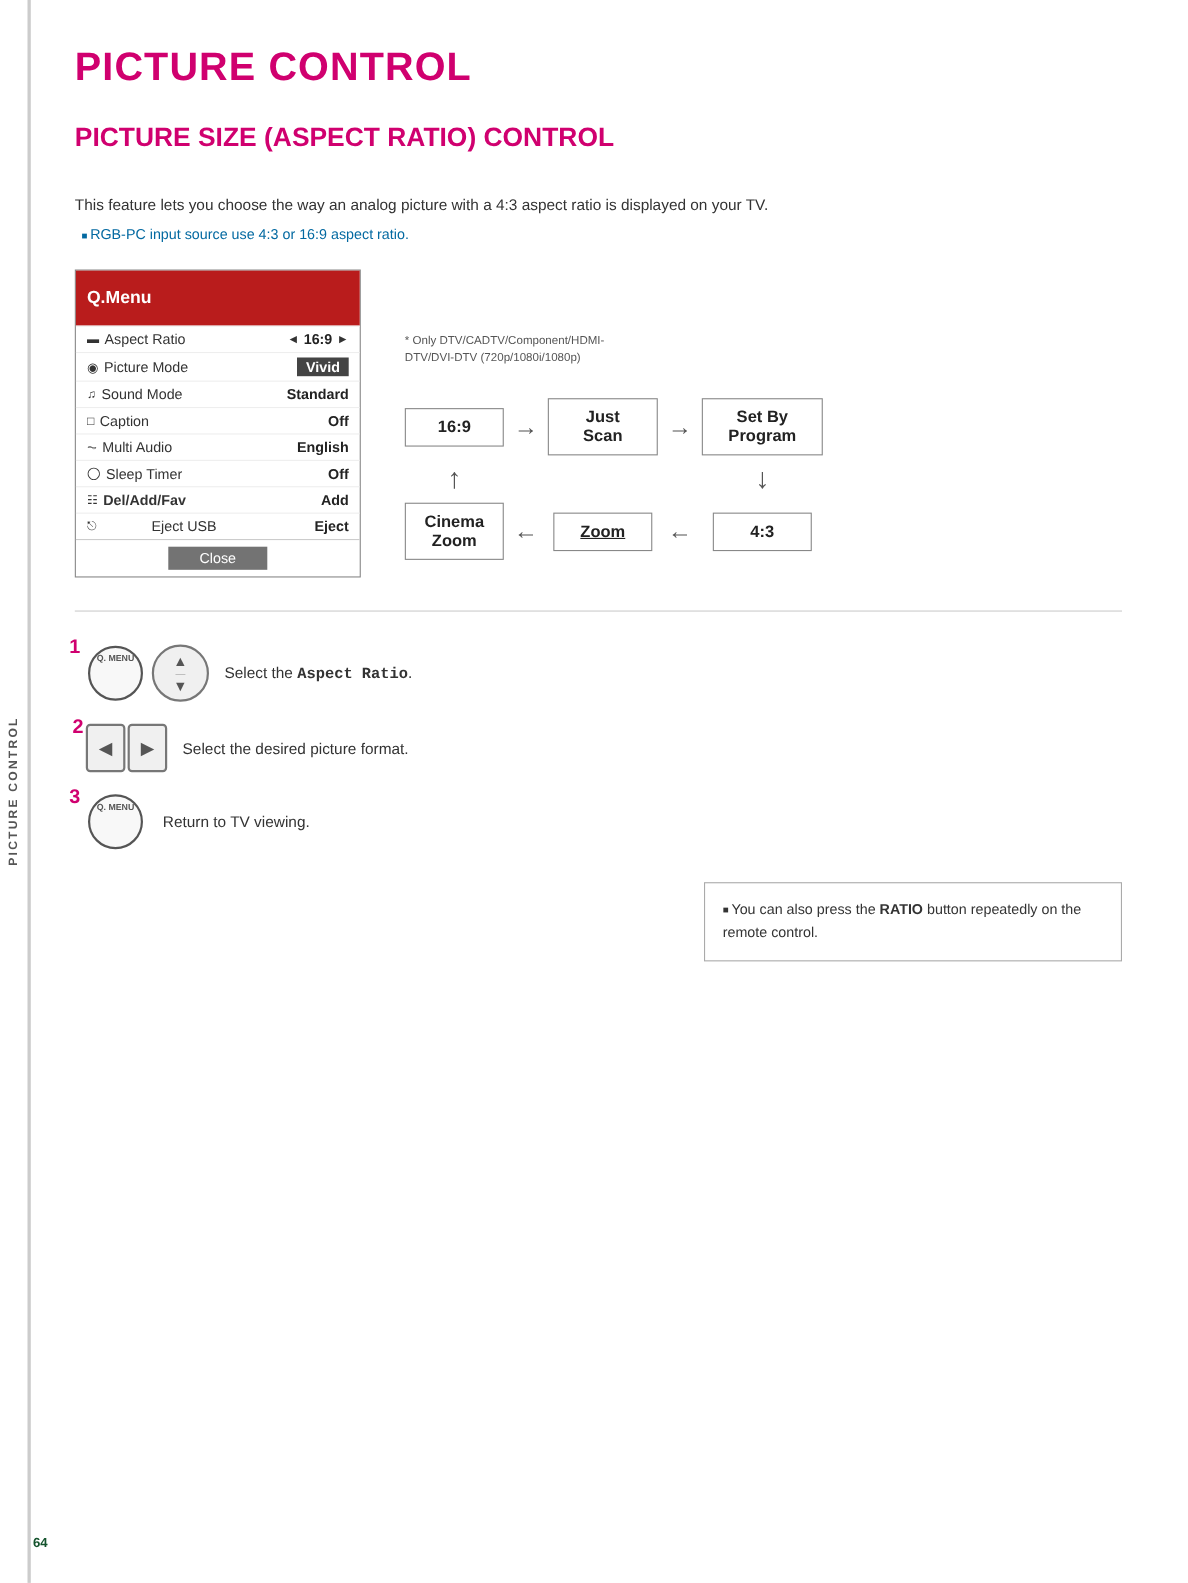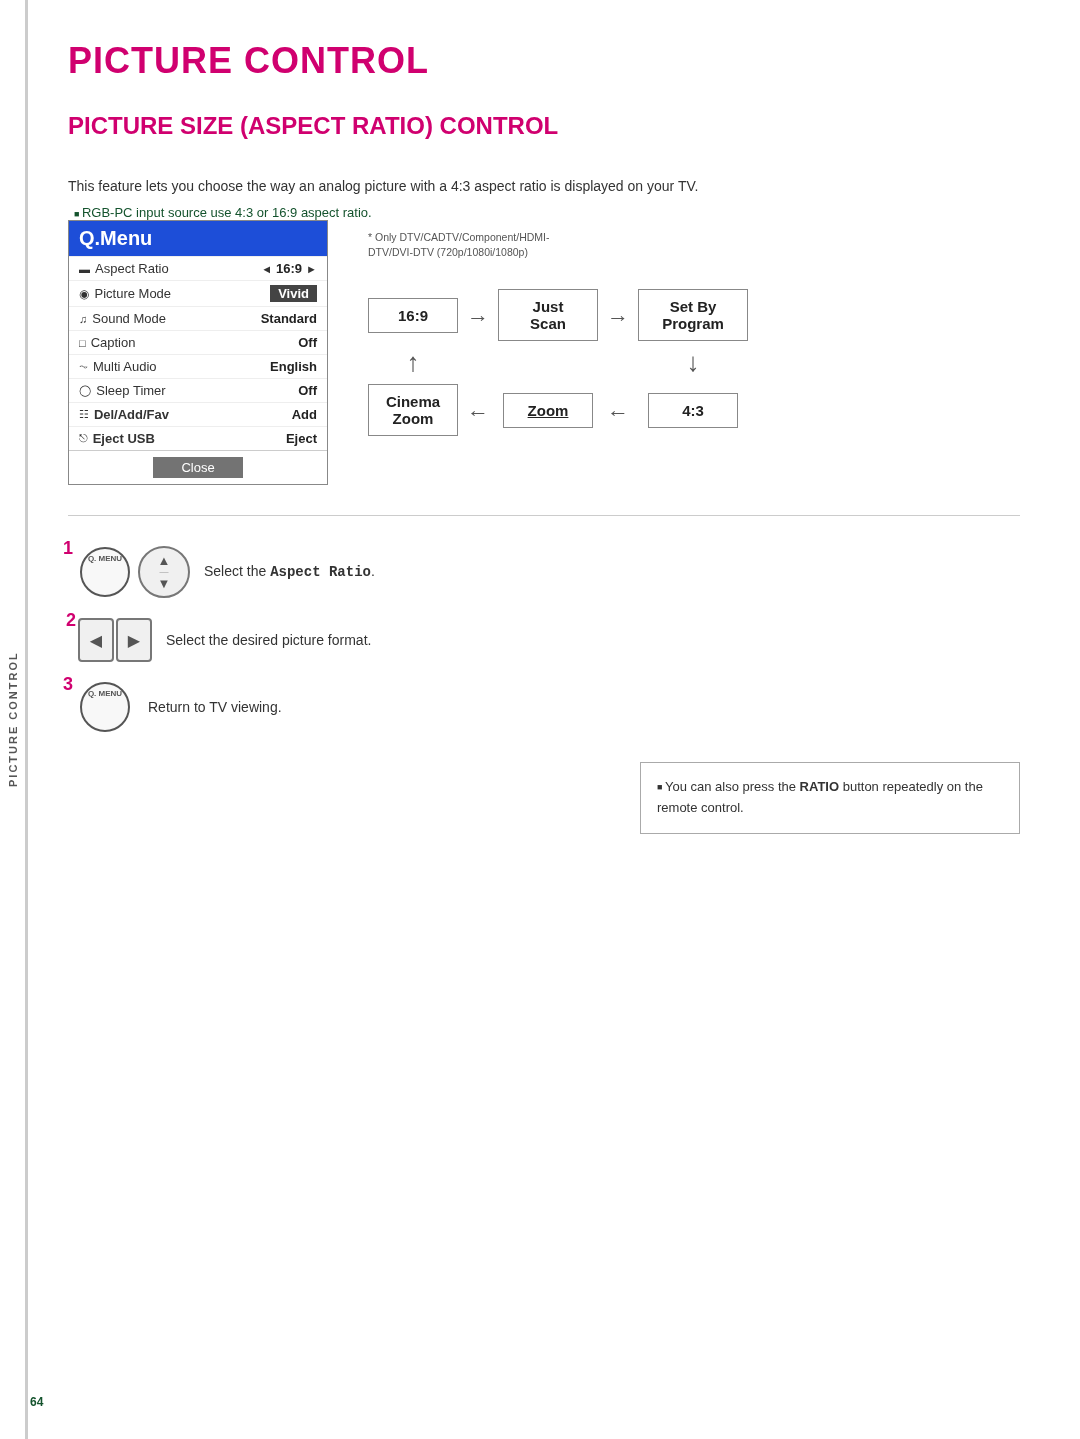--- a/index.html
+++ b/index.html
@@ -64,22 +64,23 @@
 
     
     .intro-text {
       font-size: 14px;
       color: #333;
       line-height: 1.5;
       margin-bottom: 8px;
     }
     .intro-bullet {
       font-size: 13px;
-      color: #14532d;
+      color: #0369a1;
       margin-left: 6px;
+      margin-bottom: 25px;
     }
     .intro-bullet::before {
       content: '■ ';
       font-size: 9px;
       vertical-align: middle;
     }
 
     
     .diagram-area {
       display: flex;
@@ -88,25 +89,25 @@
       margin-bottom: 30px;
     }
 
     
     .qmenu-box {
       border: 1.5px solid #888;
       min-width: 260px;
       background: #fff;
     }
     .qmenu-header {
-      background: #1d4ed8;
+      background: #b91c1c;
       color: #fff;
-      font-size: 20px;
-      font-weight: bold;
-      padding: 6px 10px;
+      font-size: 16px;
+      font-weight: bold;
+      padding: 16px 10px;
     }
     .qmenu-row {
       display: flex;
       justify-content: space-between;
       align-items: center;
       padding: 4px 10px;
       font-size: 13px;
       border-top: 1px solid #eee;
     }
     .qmenu-row:first-of-type { border-top: none; }
@@ -184,20 +185,21 @@
     .cell-arr3 { grid-column: 2; grid-row: 3; }
     .cell-zoom { grid-column: 3; grid-row: 3; text-decoration: underline; }
     .cell-arr4 { grid-column: 4; grid-row: 3; }
     .cell-43 { grid-column: 5; grid-row: 3; text-align: center; }
 
     .flow-note-area {
       font-size: 10.5px;
       color: #555;
       line-height: 1.4;
       margin-bottom: 8px;
+      margin-top: 48px;
     }
 
     
     .divider {
       border: none;
       border-top: 1px solid #ccc;
       margin: 20px 0 30px 0;
     }
 
     
@@ -352,21 +354,21 @@
           <div class="qmenu-label">
             <span style="font-size:11px;">☷</span>
             <span style="font-weight:bold;text-align:center;">Del/Add/Fav</span>
           </div>
           <div class="qmenu-value">Add</div>
         </div>
 
         <div class="qmenu-row">
           <div class="qmenu-label">
             <span style="font-size:11px;">⎋</span>
-            <span style="font-weight:bold;">Eject USB</span>
+            <span style="font-weight:normal;margin-left:45px;">Eject USB</span>
           </div>
           <div class="qmenu-value">Eject</div>
         </div>
 
         <div class="qmenu-close-row">
           <span class="qmenu-close-btn">Close</span>
         </div>
       </div>
 
       <div class="flow-diagram">

